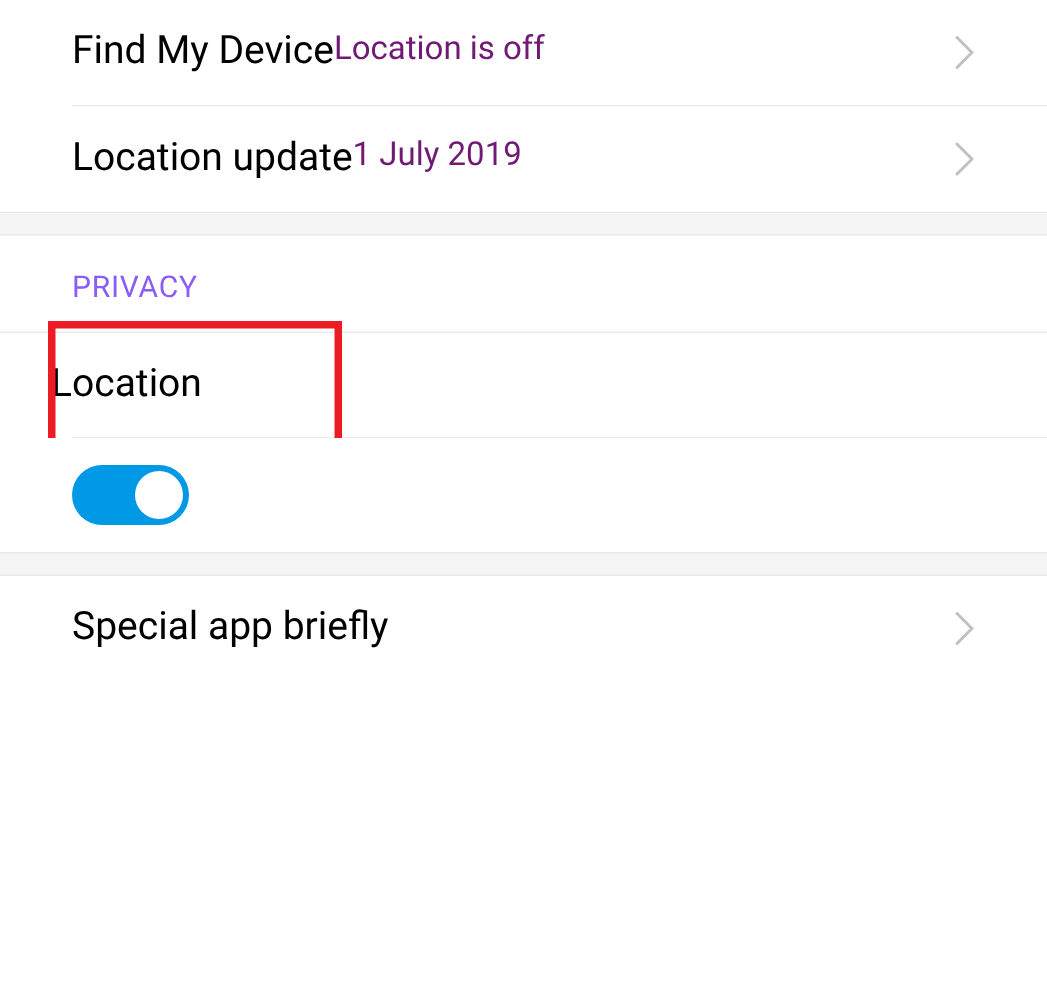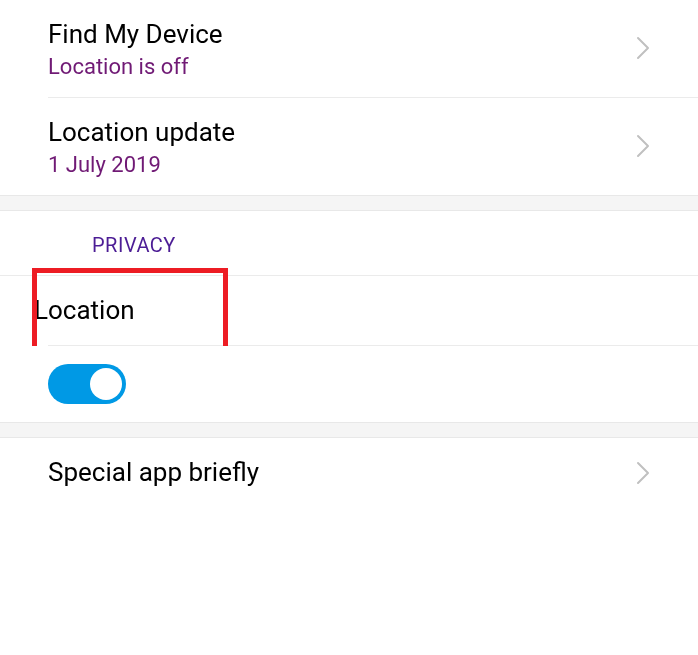--- a/index.html
+++ b/index.html
@@ -20,21 +20,20 @@
     .settings-item {
       display: flex;
       align-items: center;
       justify-content: space-between;
       padding: 18px 48px;
       background: #fff;
       position: relative;
     }
     .settings-item-content {
       display: flex;
-      flex-direction: column;
       flex: 1;
     }
     .settings-item-title {
       font-size: 26px;
       color: #000;
       font-weight: 400;
       line-height: 1.3;
     }
     .settings-item-subtitle {
       font-size: 22px;
@@ -53,24 +52,23 @@
     }
     .section-gap {
       height: 16px;
       background: #f5f5f5;
       border-top: 1px solid #e8e8e8;
       border-bottom: 1px solid #e8e8e8;
     }
     .section-header {
       padding: 22px 48px 18px 48px;
       font-size: 20px;
-      color: #4c1d95;
+      color: #8b5cf6;
       letter-spacing: 0.5px;
       background: #fff;
-      margin-left: 44px;
     }
     .toggle {
       width: 78px;
       height: 40px;
       background: #0099e5;
       border-radius: 20px;
       position: relative;
       flex-shrink: 0;
     }
     .toggle-knob {

